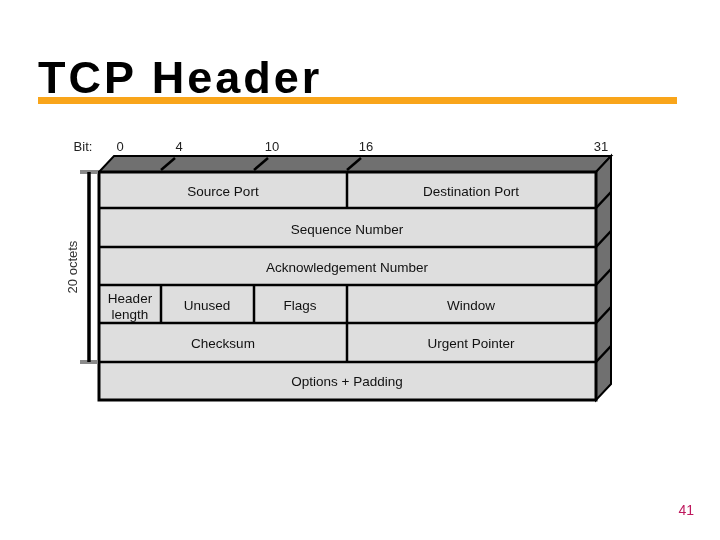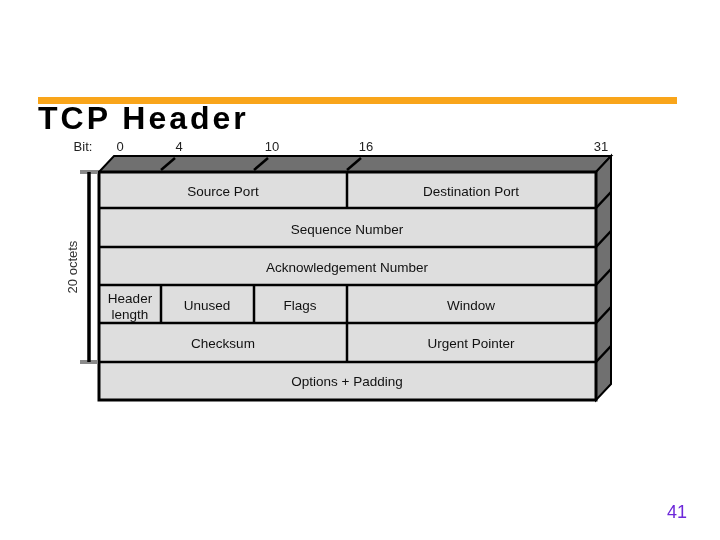--- a/index.html
+++ b/index.html
@@ -2,32 +2,31 @@
 <html><head>
 <meta charset="utf-8">
 <style>
   html,body{margin:0;padding:0;background:#ffffff;}
   .slide{
     position:relative;width:720px;height:540px;background:#ffffff;
     font-family:"Liberation Sans",sans-serif;overflow:hidden;
   }
   .slide-title{
     position:absolute;left:38px;top:52px;
-    font-size:32px;font-weight:800;letter-spacing:3px;color:#000000;
+    font-size:45px;font-weight:800;letter-spacing:3px;color:#000000;
     white-space:nowrap;
-    margin-top:48px;
   }
   .accent-rule{
     position:absolute;left:38px;top:97px;width:639px;height:7px;
     background:#F9A51A;
   }
   .diagram-svg{position:absolute;left:0;top:0;}
   .page-number{
     position:absolute;left:660px;top:502px;width:34px;
-    font-size:18px;color:#6d28d9;text-align:center;
+    font-size:14px;color:#be185d;text-align:right;
   }
   text{font-family:"Liberation Sans",sans-serif;}
   .bit-label{font-size:13px;fill:#222222;}
   .cell-label{font-size:13.5px;fill:#111111;}
   .side-label{font-size:13px;fill:#333333;}
 </style>
 </head>
 <body>
 
 <div class="slide">

